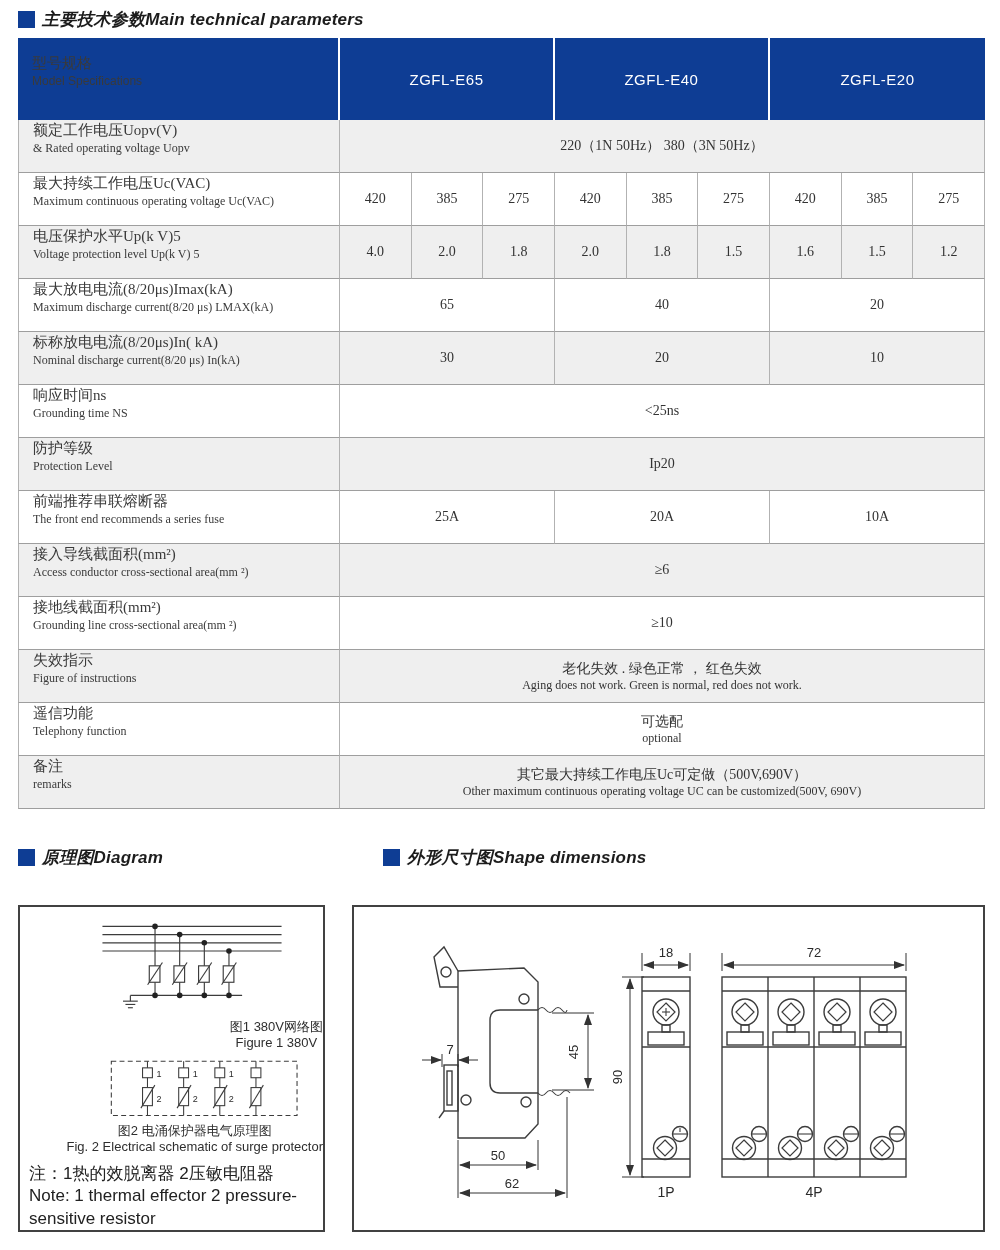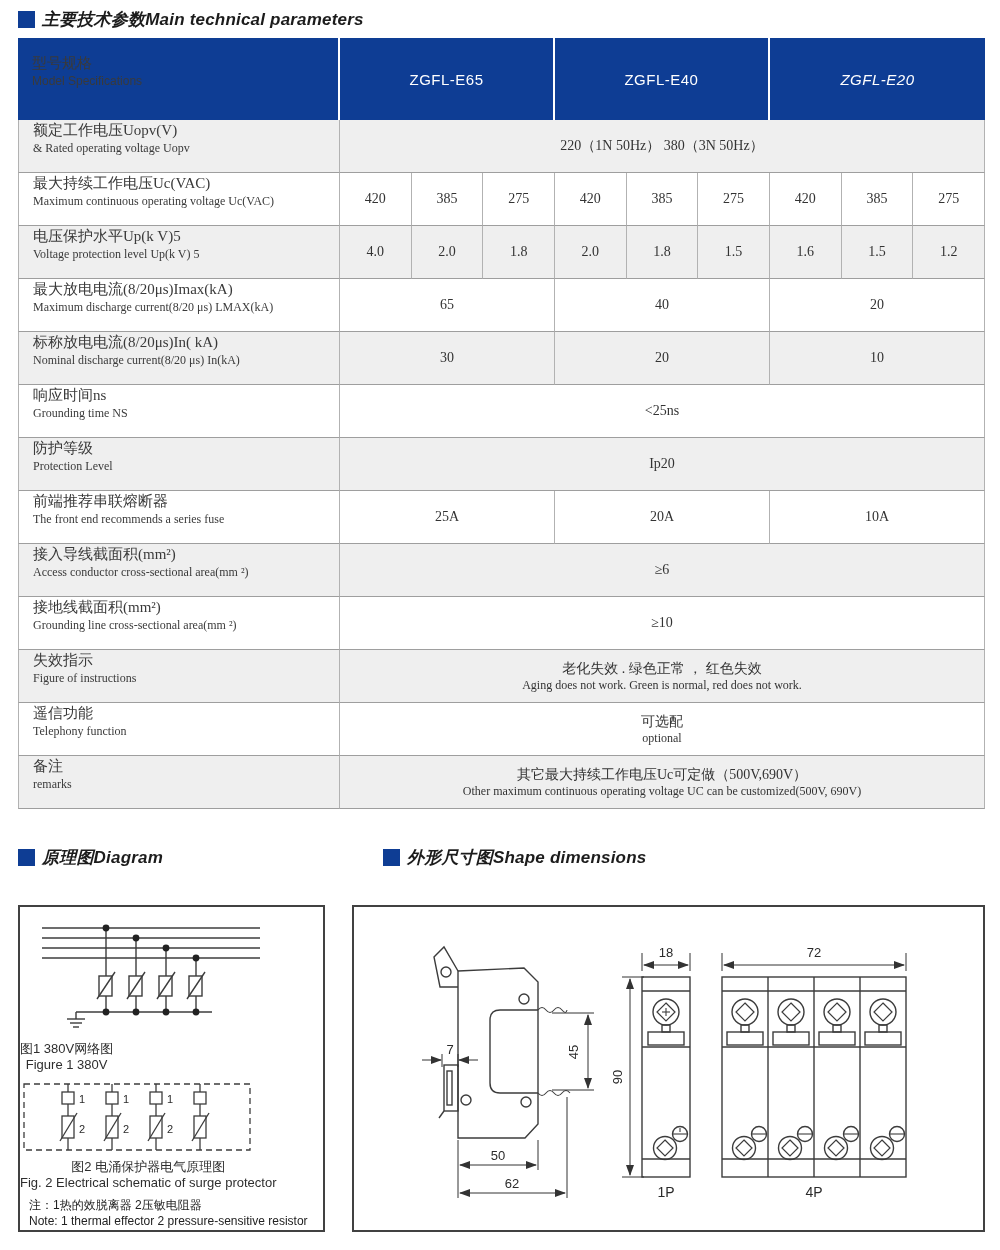--- a/index.html
+++ b/index.html
@@ -17,44 +17,44 @@
   #main-title { left:18px; top:8px; }
   #diagram-title { left:18px; top:846px; }
   #shape-title { left:383px; top:846px; }
 
   
   table.spec { position:absolute; left:18px; top:38px; width:967px;
                border-collapse:separate; border-spacing:0; table-layout:fixed; }
   .spec td { vertical-align:middle; }
   tr.hd { height:82px; }
   tr.hd td { background:#0e3d94; color:#fff; border-right:2px solid #fff; }
-  tr.hd td:last-child { border-right:none;font-style:italic; }
+  tr.hd td:last-child { border-right:none; }
   tr.hd .zh { font-size:15px; }
   tr.hd .en { font-size:12.5px; margin-top:2px; }
   td.model { text-align:center; font-size:15px; letter-spacing:0.5px; }
   tr.r { height:53px; }
   tr.r td { border-right:1px solid #b2b2b2; border-bottom:1px solid #9e9e9e; background:#fff;font-family:Liberation Serif, serif; }
   tr.r td.lbl { border-left:1px solid #b2b2b2; }
   tr.r.gray td { background:#efefef; }
   td.lbl { padding:0 8px 16px 14px; }
   td.lbl .zh { font-size:15px; color:#3a3a3a; }
   td.lbl .en { font-size:12px; color:#3a3a3a; margin-top:1px; }
   td.val { text-align:center; font-size:14px; color:#333; padding:0 2px; }
   td.val .vzh { font-size:14px; }
   td.val .ven { font-size:12px; }
 
   
   .dbox { position:absolute; border:2px solid #414141; background:#fff; }
   #diagram-box { left:18px; top:905px; width:307px; height:327px;
-                 display:flex; flex-direction:column; align-items:flex-start; }
+                 display:flex; flex-direction:column; align-items:flex-end; }
   #shape-box { left:352px; top:905px; width:633px; height:327px; }
   .cap { text-align:center; line-height:1.25; color:#2e2e2e; }
   .cap .cap-zh { font-size:13px; }
   .cap .cap-en { font-size:13px; }
-  .notes { align-self:flex-start; margin:7px 0 0 9px; font-size:12px; line-height:1.32; color:#222; }
+  .notes { align-self:flex-start; margin:7px 0 0 9px; font-size:17px; line-height:1.32; color:#222; }
   svg text { font-family:"Liberation Sans", sans-serif; fill:#2b2b2b; }
 </style>
 </head>
 <body>
 
 <div class="page">
 
   <div class="sec-title" id="main-title">
     <span class="sq"></span>
     <span>主要技术参数Main technical parameters</span>

